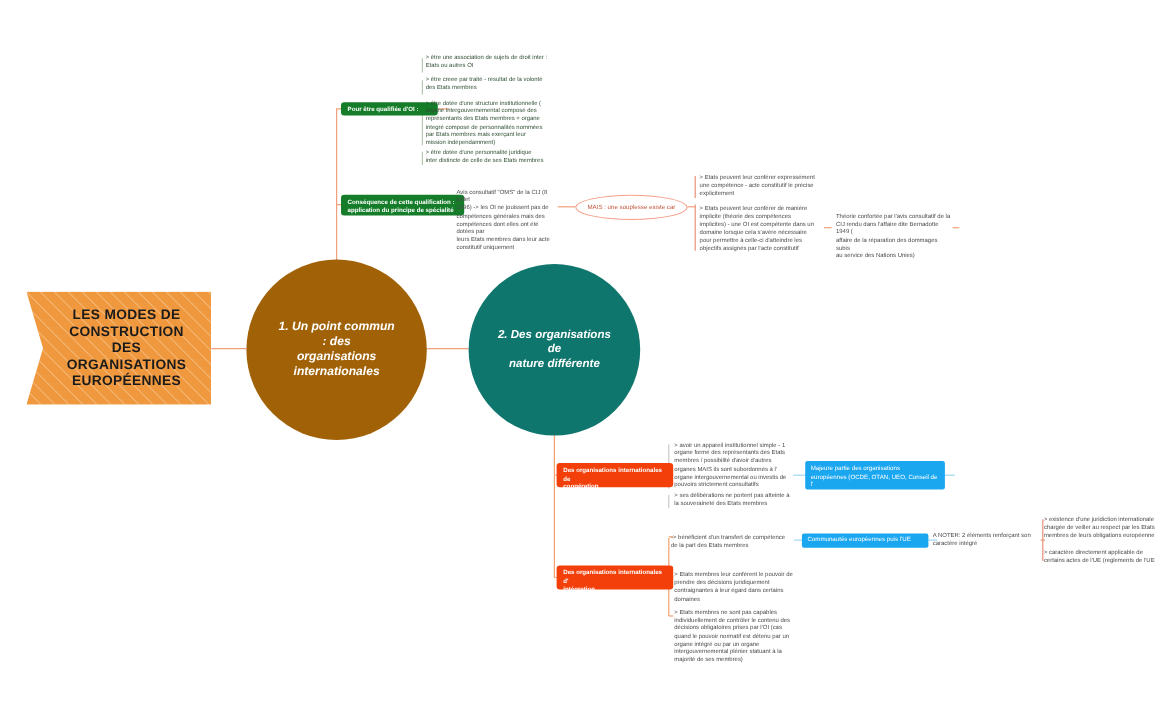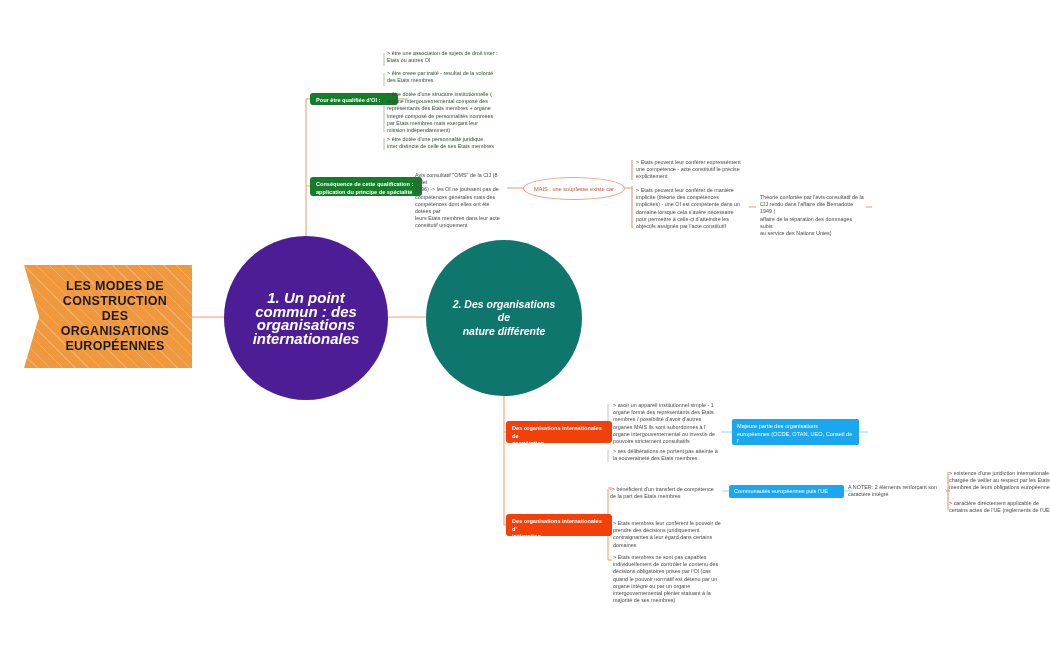--- a/index.html
+++ b/index.html
@@ -42,21 +42,21 @@
   .circle{
     position:absolute;border-radius:50%;
     display:flex;align-items:center;justify-content:center;
     text-align:center;color:#ffffff;
     font-style:italic;font-weight:bold;
     box-sizing:border-box;
   }
   .circle span{display:block;padding:0 26px;white-space:pre-line;}
   #circle-green{
     left:208px;top:236px;width:164px;height:164px;
-    background:#4c1d95;font-size:15px;line-height:13.5px;
+    background:#a16207;font-size:11px;line-height:13.5px;
   }
   #circle-orange{
     left:410px;top:240px;width:156px;height:156px;
     background:#0f766e;font-size:10.5px;line-height:13.5px;
   }
 
   
   .pill{
     position:absolute;box-sizing:border-box;
     color:#ffffff;font-size:5.6px;line-height:7.5px;

